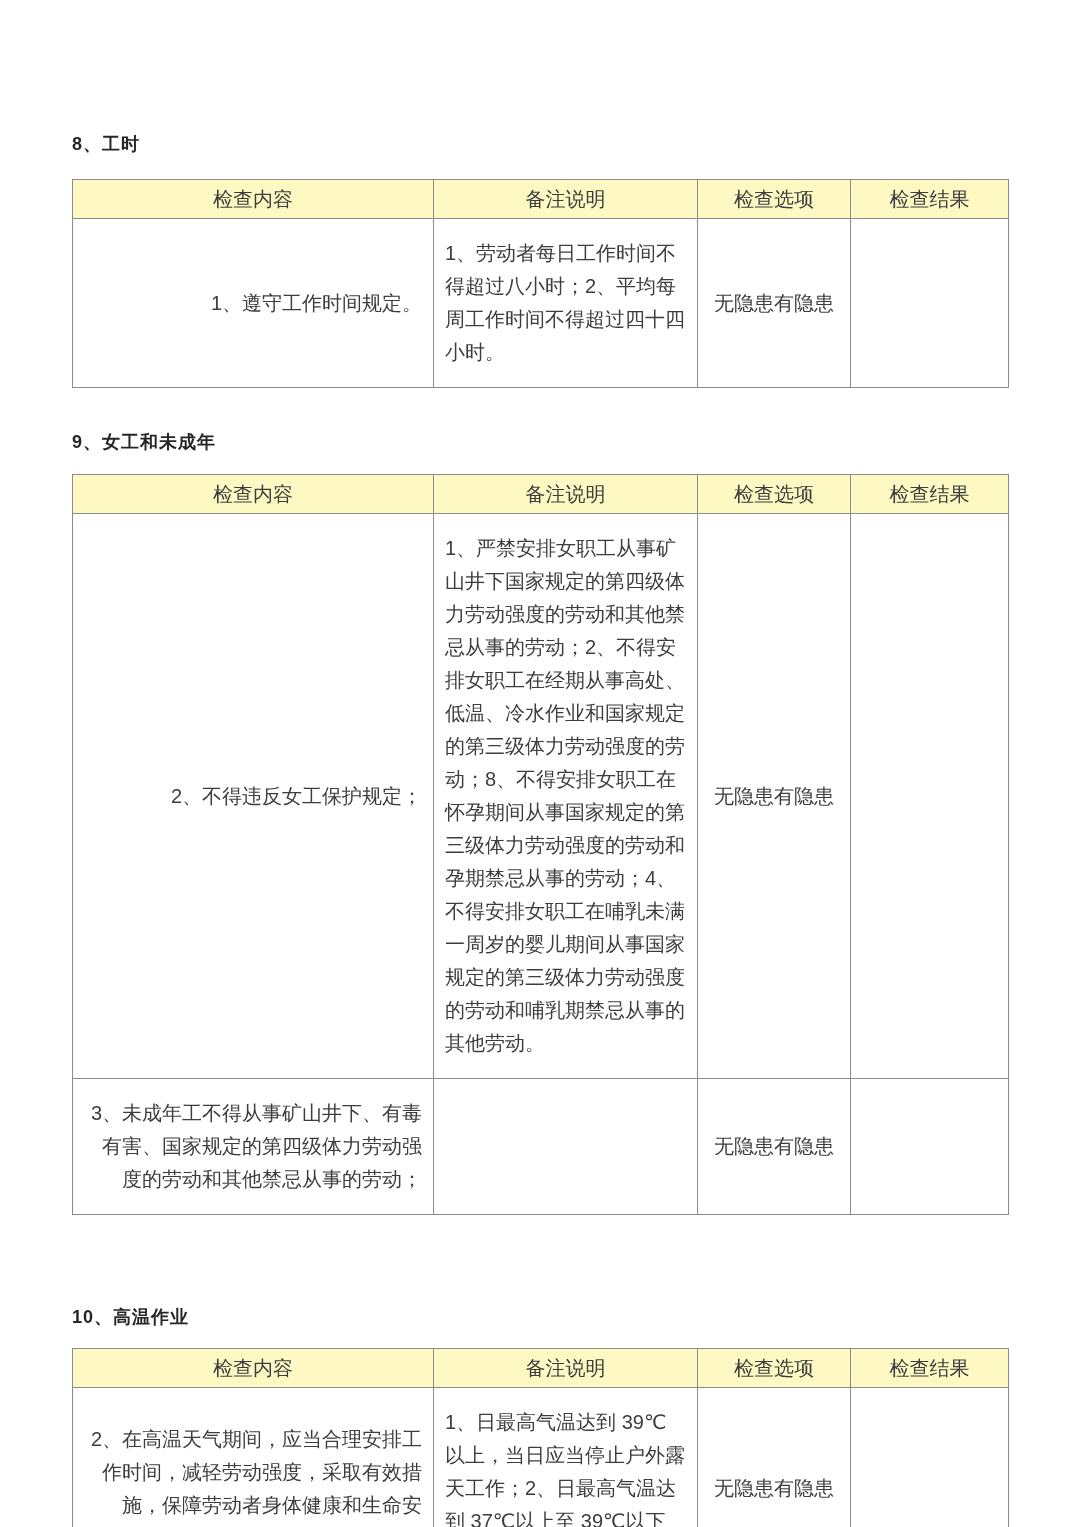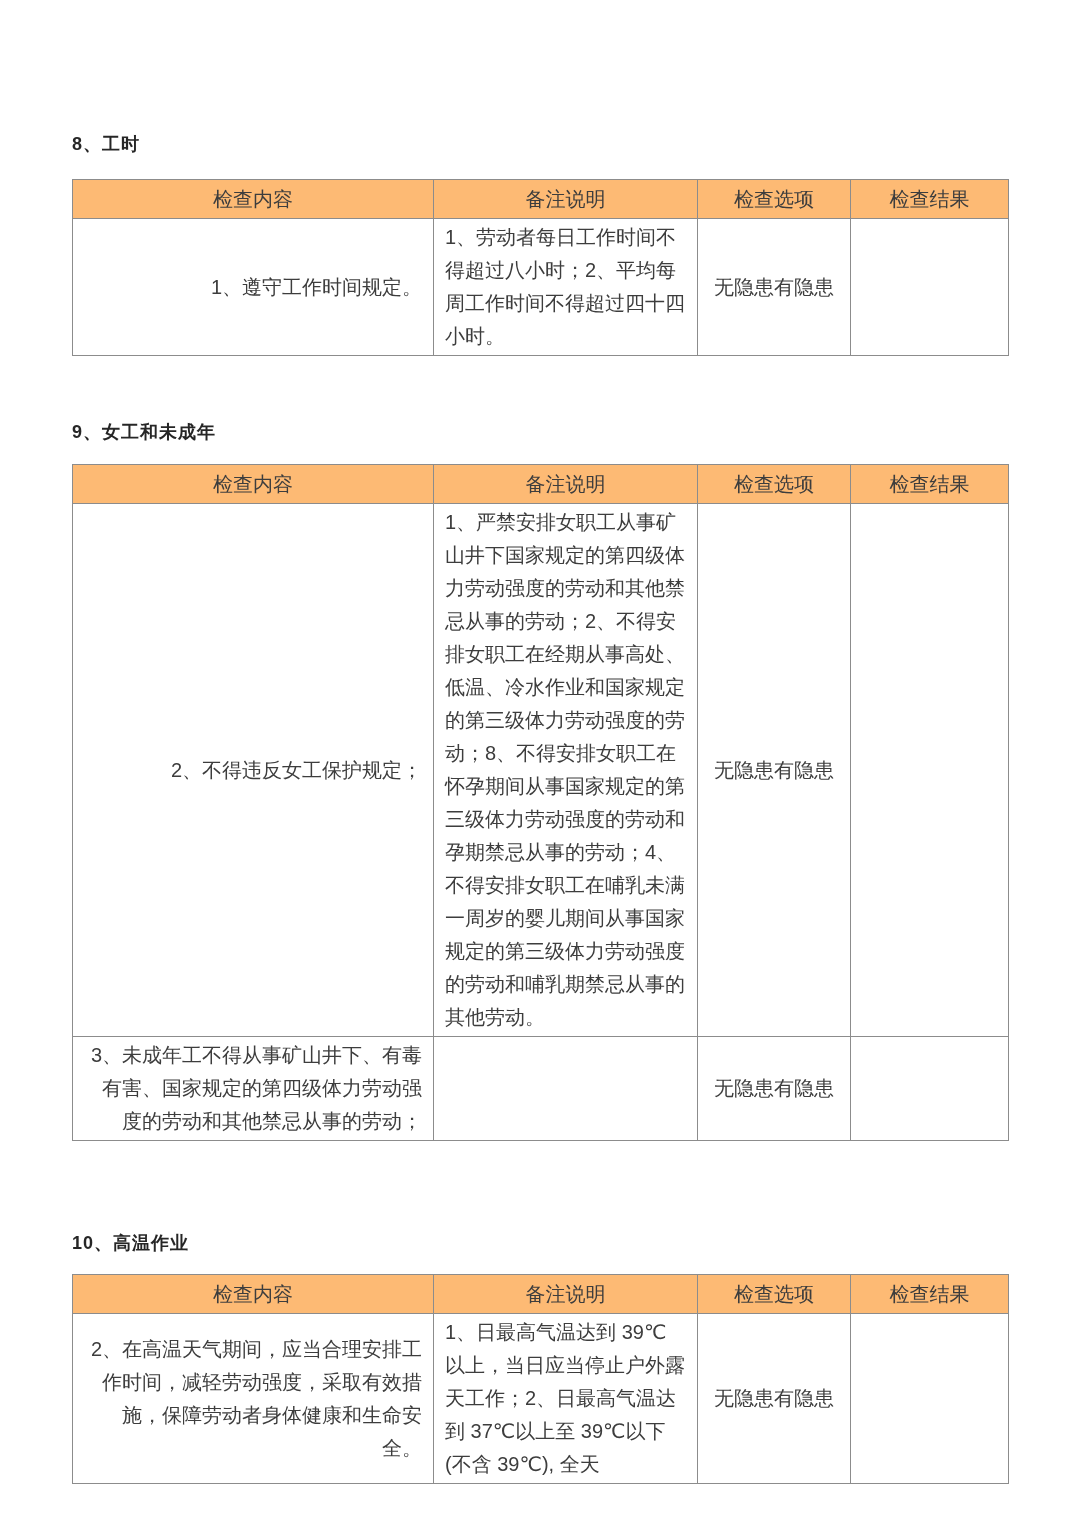--- a/index.html
+++ b/index.html
@@ -20,21 +20,21 @@
     width: 1080px;
   }
   h2.section-title {
     font-size: 18px;
     font-weight: bold;
     color: #262626;
     line-height: 32px;
     margin: 0 0 19px 0;
     letter-spacing: 1px;
   }
-  h2.section-title.gap-9  { margin-top: 60px; margin-bottom: 16px; }
+  h2.section-title.gap-9  { margin-top: 38px; margin-bottom: 16px; }
   h2.section-title.gap-10 { margin-top: 86px; margin-bottom: 15px; }
 
   table.check-table {
     border-collapse: collapse;
     width: 936px;
     table-layout: fixed;
     background: #ffffff;
   }
   .check-table col.c1 { width: 361px; }
   .check-table col.c2 { width: 264px; }
@@ -43,30 +43,30 @@
 
   .check-table th,
   .check-table td {
     border: 1px solid #8c8c8c;
     font-size: 20px;
     vertical-align: middle;
     box-sizing: border-box;
     overflow: hidden;
   }
   .check-table th {
-    background: #fdba74;
+    background: #fef9c3;
     font-weight: normal;
     color: #3d3d3d;
     text-align: center;
     height: 39px;
     padding: 2px 6px;
   }
   .check-table td {
     line-height: 33px;
-    padding: 2px 11px;
+    padding: 18px 11px;
     color: #3d3d3d;
   }
   td.cell-content { text-align: right; }
   td.cell-remark  { text-align: left; }
   td.cell-options { text-align: center; padding: 2px 4px; }
   td.cell-result  { }
 
   tr.h99  { height: 99px; }
   tr.h36  { height: 36px; }
   tr.h461 { height: 461px; }

